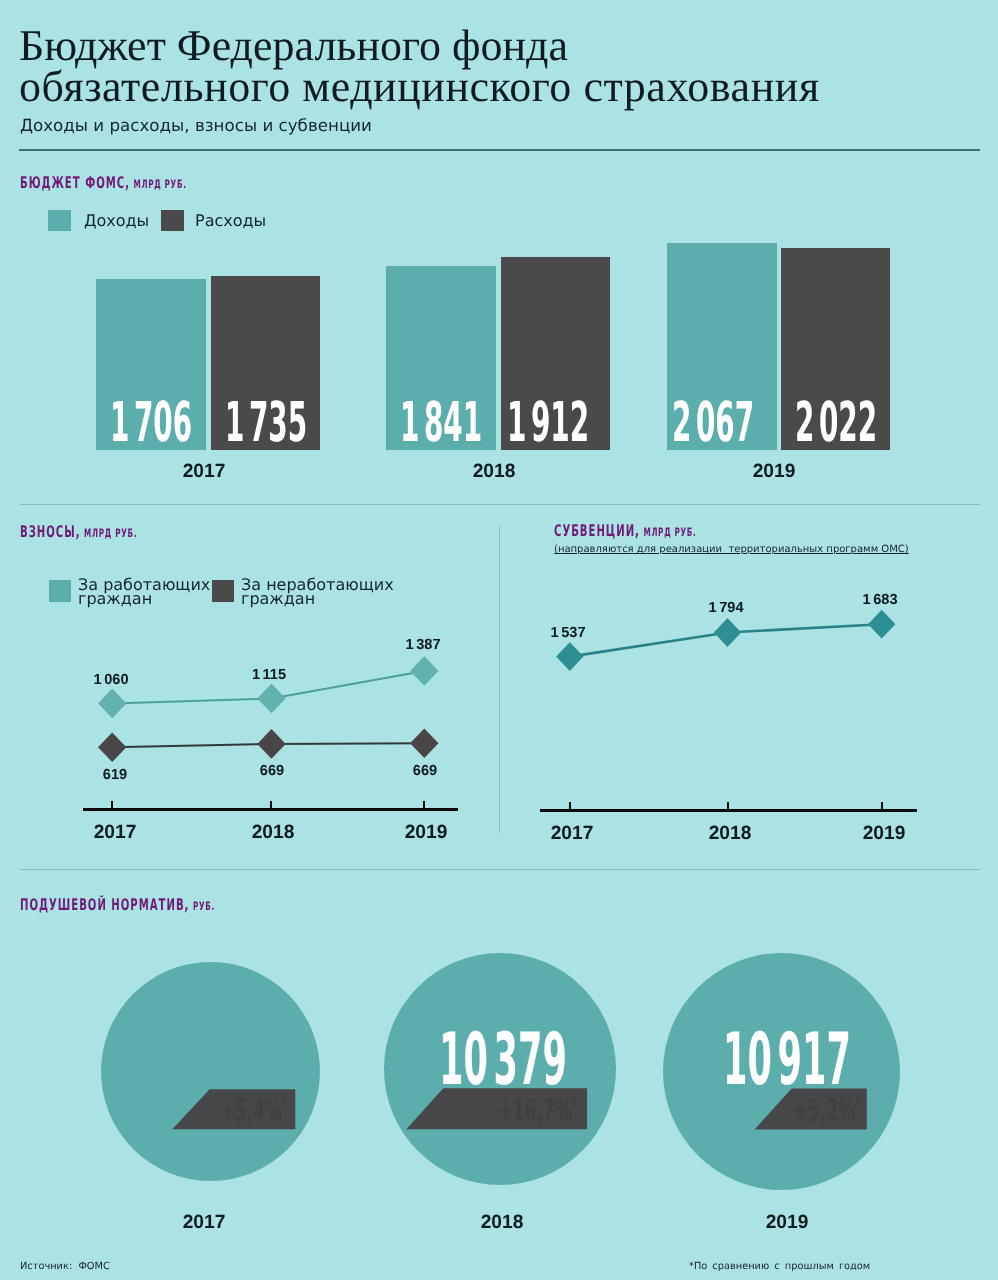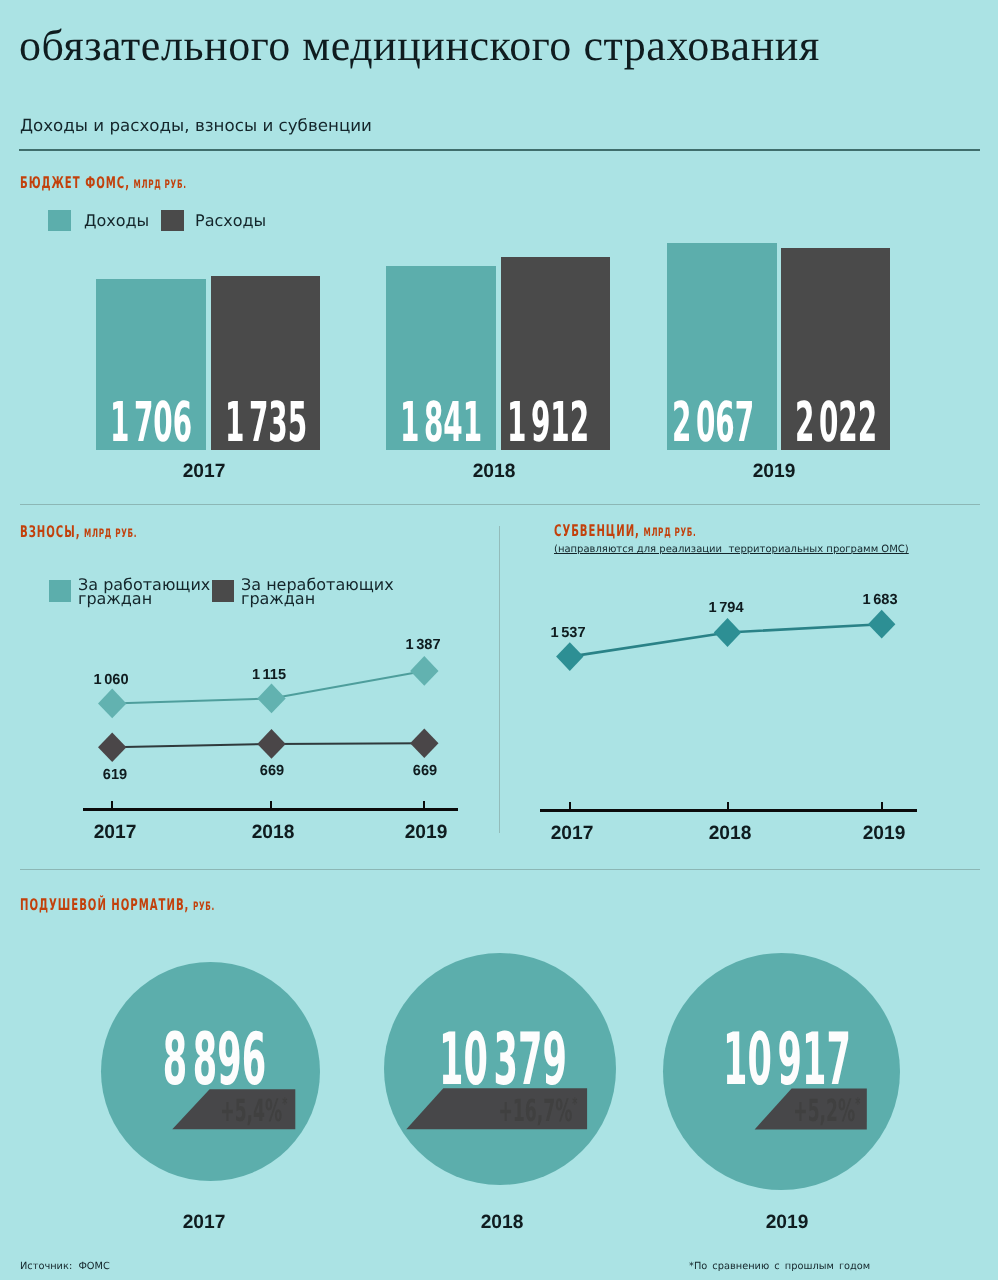--- a/index.html
+++ b/index.html
@@ -39,21 +39,21 @@
   .rule-thick{left:19px;top:149px;width:961px;height:2px;background:#3f6e6c;}
   .rule-thin-1{left:20px;top:504px;width:960px;height:1px;background:#8cb7b5;}
   .rule-thin-2{left:20px;top:869px;width:960px;height:1px;background:#8cb7b5;}
   .vrule{position:absolute;left:499px;top:526px;width:1px;height:307px;background:#93bcba;}
 
   
   .sec-head{
     position:absolute;
     font-family:"DejaVu Sans Condensed","DejaVu Sans",sans-serif;
     font-weight:bold;
-    color:#c2410c;
+    color:#701a75;
     white-space:nowrap;
   }
   .sec-head .cx{display:inline-block;transform:scaleX(0.702);transform-origin:0 50%;}
   .sec-head .big{font-size:16px;letter-spacing:1.4px;}
   .sec-head .small{font-size:11.5px;letter-spacing:1.0px;}
   .sec-note{
     position:absolute;
     font-family:"DejaVu Sans", sans-serif;
     font-size:10px;
     color:#14262b;
@@ -155,20 +155,21 @@
   }
   svg{display:block;overflow:visible;}
   .layer{position:absolute;left:0;top:0;pointer-events:none;}
 </style>
 </head>
 <body>
 
 <div class="page">
 
   <div class="title">
+    <span>Бюджет Федерального фонда</span>
     <span>обязательного медицинского страхования</span>
   </div>
   <div class="subtitle">Доходы и расходы, взносы и субвенции</div>
   <div class="rule rule-thick"></div>
 
   <div class="sec-head" style="left:20px;top:173px;">
     <span class="cx"><span class="big">БЮДЖЕТ ФОМС,</span> <span class="small">МЛРД РУБ.</span></span>
   </div>
 
   <div class="legend-sw" style="left:48px;top:210px;width:23px;height:21px;background:#5CAEAC;"></div>
@@ -268,23 +269,20 @@
   <div class="rule rule-thin-2"></div>
 
   <div class="sec-head" style="left:20px;top:895px;">
     <span class="cx"><span class="big">ПОДУШЕВОЙ НОРМАТИВ,</span> <span class="small">РУБ.</span></span>
   </div>
 
   <div class="bubble" style="left:101px;top:962px;width:219px;height:219px;"></div>
   <div class="bubble" style="left:384px;top:953px;width:232px;height:232px;"></div>
   <div class="bubble" style="left:663px;top:953px;width:237px;height:237px;"></div>
 
-  <div class="bub-val" style="left:105px;top:1023px;width:219px;">
-      <i>8 896</i>
-    </div>
   <div class="bub-val" style="left:387px;top:1023px;width:232px;">
       <i>10 379</i>
     </div>
   <div class="bub-val" style="left:668px;top:1023px;width:237px;">
       <i>10 917</i>
     </div>
 
   <svg class="layer" width="998" height="1280">
     <polygon points="209.6,1089.3 295.3,1089.3 295.3,1129.3 172.3,1129.3" fill="#474749"></polygon>
     <polygon points="443.3,1088.2 587.1,1088.2 587.1,1129.3 406.3,1129.3" fill="#474749"></polygon>

